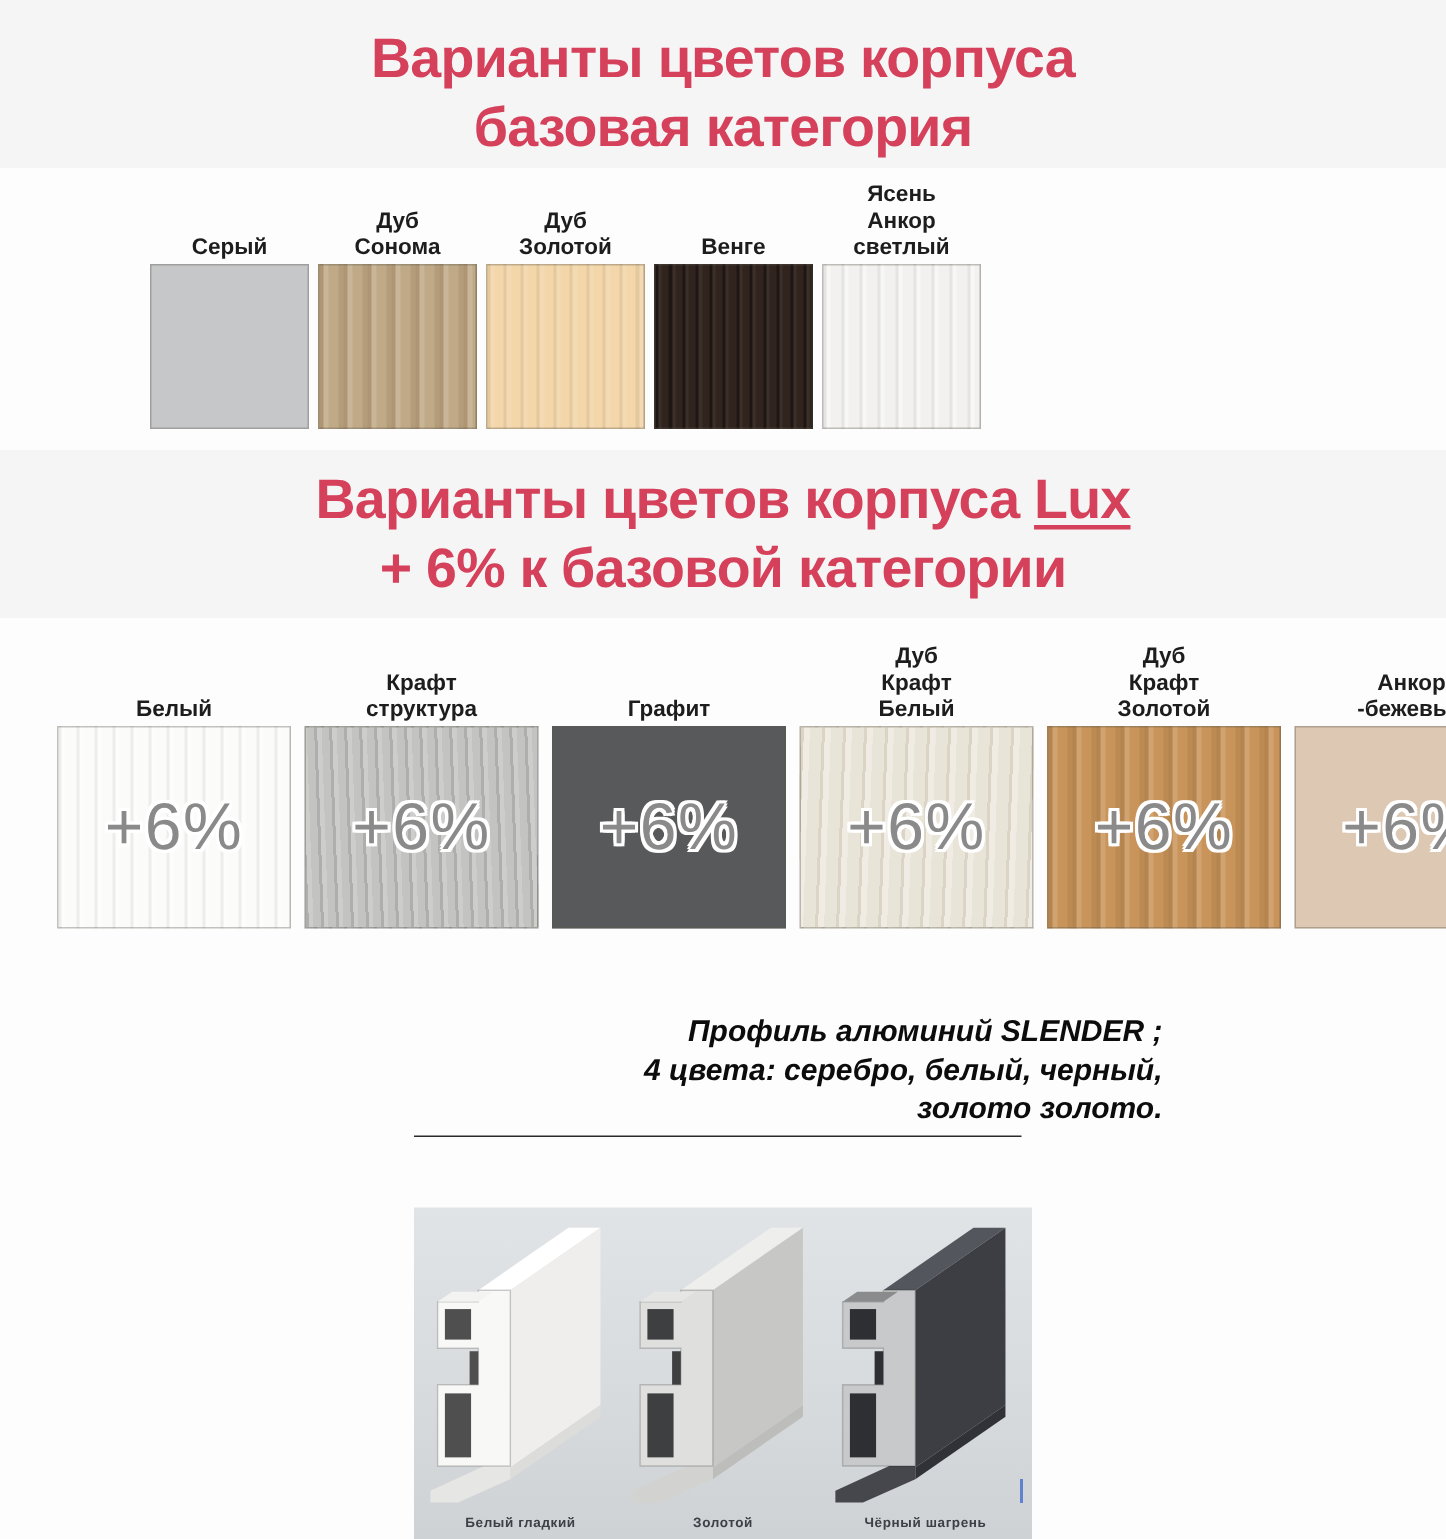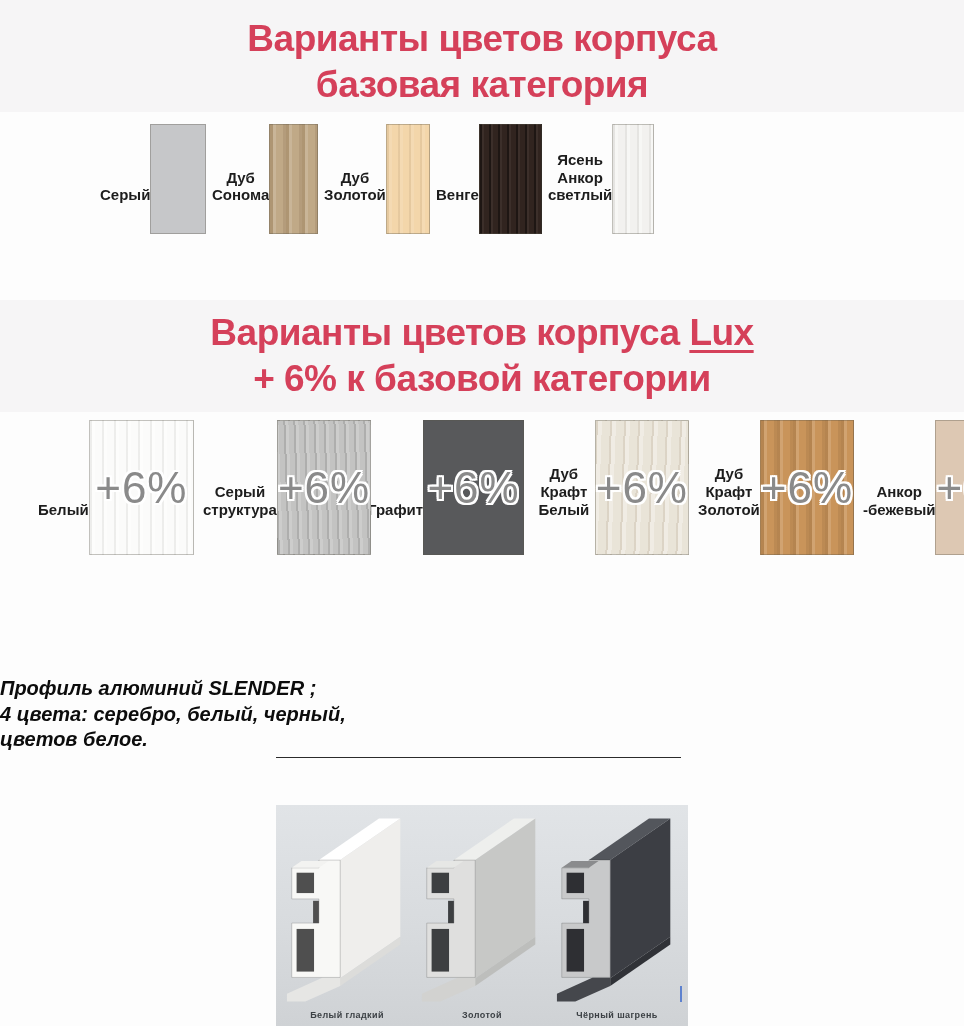--- a/index.html
+++ b/index.html
@@ -12,21 +12,21 @@
 
   .big-title{position:absolute;left:0;width:964px;text-align:center;
     font-size:37px;font-weight:bold;letter-spacing:-.5px;line-height:1.24;color:var(--accent);}
   #title1{top:16px;}
   #title2{top:310px;}
   .lux-link{text-decoration:underline;text-underline-offset:5px;}
 
   .swatch-row{position:absolute;display:flex;}
   #row1{top:122px;left:100px;gap:6px;}
   #row2{top:418px;left:38px;gap:9px;}
-  .col{display:flex;flex-direction:row;align-items:center;}
+  .col{display:flex;flex-direction:column;align-items:center;}
   #row1 .col{width:106px;}
   #row2 .col{width:156px;}
   .swatch-label{display:flex;align-items:flex-end;justify-content:center;text-align:center;
     font-weight:bold;color:#1d1d1d;font-size:15px;line-height:1.18;}
   #row1 .swatch-label{height:52px;max-width:82px;}
   #row2 .swatch-label{height:64px;max-width:76px;}
   .swatch{margin-top:2px;width:100%;background-color:var(--c);position:relative;
     box-sizing:border-box;border:1px solid rgba(90,85,75,.35);}
   #row1 .swatch{height:110px;}
   #row2 .swatch{height:135px;display:flex;align-items:center;justify-content:center;}
@@ -35,21 +35,21 @@
   .grain-soft{background-image:repeating-linear-gradient(90deg,rgba(110,85,55,.10) 0 2px,rgba(255,255,255,.10) 2px 5px,rgba(0,0,0,0) 5px 11px);}
   .grain-strong{background-image:repeating-linear-gradient(90deg,rgba(110,80,45,.22) 0 3px,rgba(255,255,255,.14) 3px 6px,rgba(0,0,0,0) 6px 13px,rgba(90,65,35,.12) 13px 16px);}
   .grain-dark{background-image:repeating-linear-gradient(90deg,rgba(0,0,0,.38) 0 2px,rgba(255,255,255,.05) 2px 4px,rgba(0,0,0,0) 4px 9px);}
   .grain-faint{background-image:repeating-linear-gradient(90deg,rgba(150,150,145,.14) 0 2px,rgba(255,255,255,.4) 2px 5px,rgba(0,0,0,0) 5px 12px);}
   .grain-gray{background-image:repeating-linear-gradient(88deg,rgba(90,90,90,.20) 0 2px,rgba(255,255,255,.16) 2px 5px,rgba(0,0,0,0) 5px 10px);}
   .grain-craft{background-image:repeating-linear-gradient(92deg,rgba(120,95,60,.12) 0 2px,rgba(255,255,255,.30) 2px 6px,rgba(0,0,0,0) 6px 14px);}
 
   .badge{font-size:44px;font-weight:400;color:#8a8a8a;letter-spacing:1px;
     text-shadow:-2px -2px 0 #fff,2px -2px 0 #fff,-2px 2px 0 #fff,2px 2px 0 #fff,0 -2px 0 #fff,0 2px 0 #fff,-2px 0 0 #fff,2px 0 0 #fff;}
 
-  #note{position:absolute;top:676px;left:0;width:775px;text-align:left;
+  #note{position:absolute;top:676px;left:0;width:775px;text-align:right;
     font-weight:bold;font-style:italic;color:#0c0c0c;font-size:20px;line-height:1.28;}
   #rule{position:absolute;top:757px;left:276px;width:405px;height:1px;background:#2b2b2b;}
 
   #photo{position:absolute;top:781px;left:276px;width:412px;height:221px;
     background:linear-gradient(180deg,#e1e4e7 0%,#d8dbde 55%,#cfd2d5 100%);
     display:flex;justify-content:space-between;padding:0 4px;box-sizing:border-box;margin-top:24px;}
   .pfig{position:relative;width:134px;height:221px;display:flex;flex-direction:column;align-items:center;}
   .pfig svg{margin-top:6px;}
   .pcaption{position:absolute;bottom:6px;width:140px;text-align:center;
     font-size:9px;font-weight:bold;color:#3c4145;letter-spacing:.4px;white-space:nowrap;}
@@ -98,21 +98,21 @@
   </div>
 
   <div class="swatch-row" id="row2">
     <div class="col">
       <div class="swatch-label">Белый</div>
       <div class="swatch grain-faint" style="--c: #fbfbfa;">
         <span class="badge">+6%</span>
       </div>
     </div>
     <div class="col">
-      <div class="swatch-label">Серый структура</div>
+      <div class="swatch-label">Крафт структура</div>
       <div class="swatch grain-gray" style="--c: #c3c3c2;">
         <span class="badge">+6%</span>
       </div>
     </div>
     <div class="col">
       <div class="swatch-label">Графит</div>
       <div class="swatch" style="--c: #58595b;">
         <span class="badge">+6%</span>
       </div>
     </div>
@@ -132,21 +132,21 @@
       <div class="swatch-label">Анкор -бежевый</div>
       <div class="swatch" style="--c: #ddc8b3;">
         <span class="badge">+6%</span>
       </div>
     </div>
   </div>
 
   <div id="note">
     <div>Профиль алюминий SLENDER ;</div>
     <div>4 цвета: серебро, белый, черный,</div>
-    <div>цветов белое.</div>
+    <div>золото золото.</div>
   </div>
 
   <div id="rule"></div>
 
   <div id="photo">
 
     <div class="pfig" style="--face: #f8f8f6; --top: #ffffff; --top2: #f3f3f1; --side: #efeeec; --hole: #4f4f4f; --flange: #e6e6e4; --rail: #dcdcda;">
       <svg width="126" height="200" viewBox="0 0 130 205">
         <polygon points="36,50 58,50 120,7 98,7" fill="var(--top)"></polygon>
         <polygon points="58,50 120,7 120,129 58,172" fill="var(--side)"></polygon>

